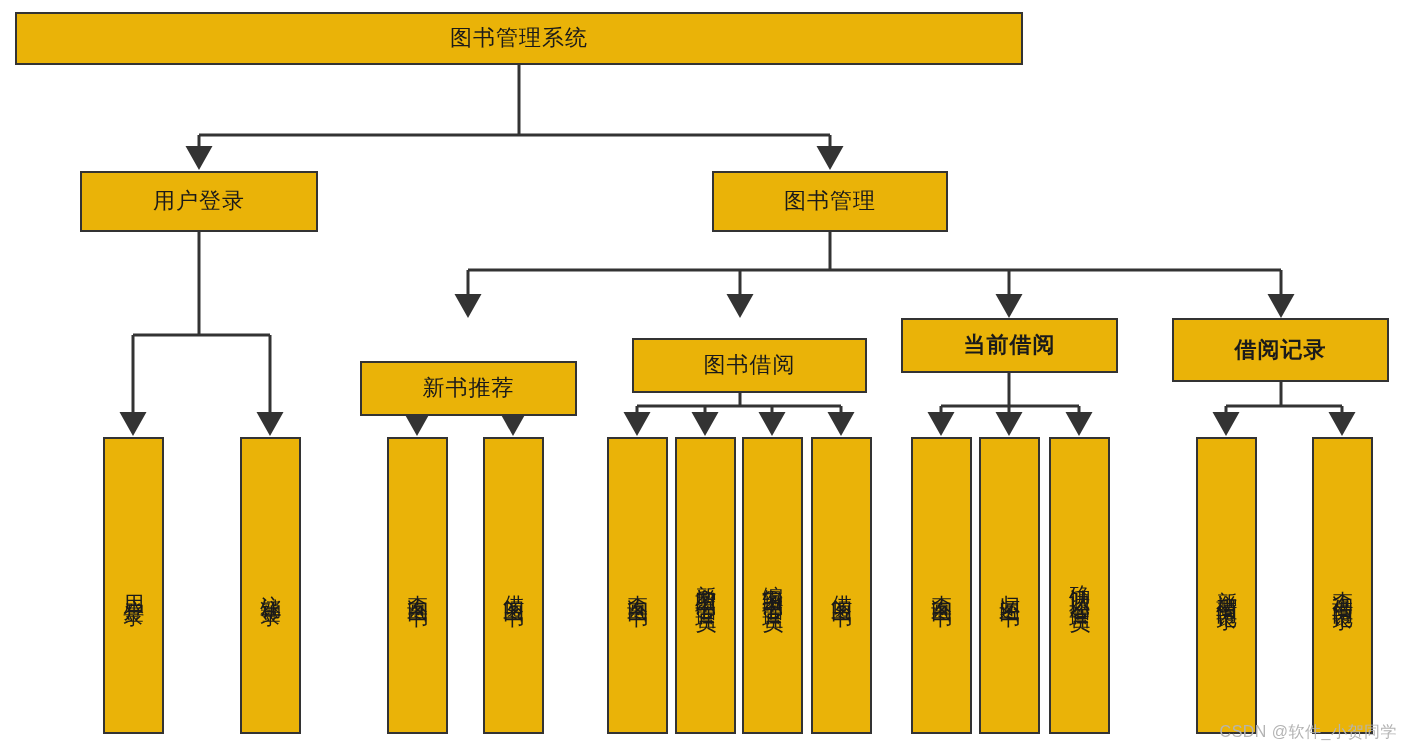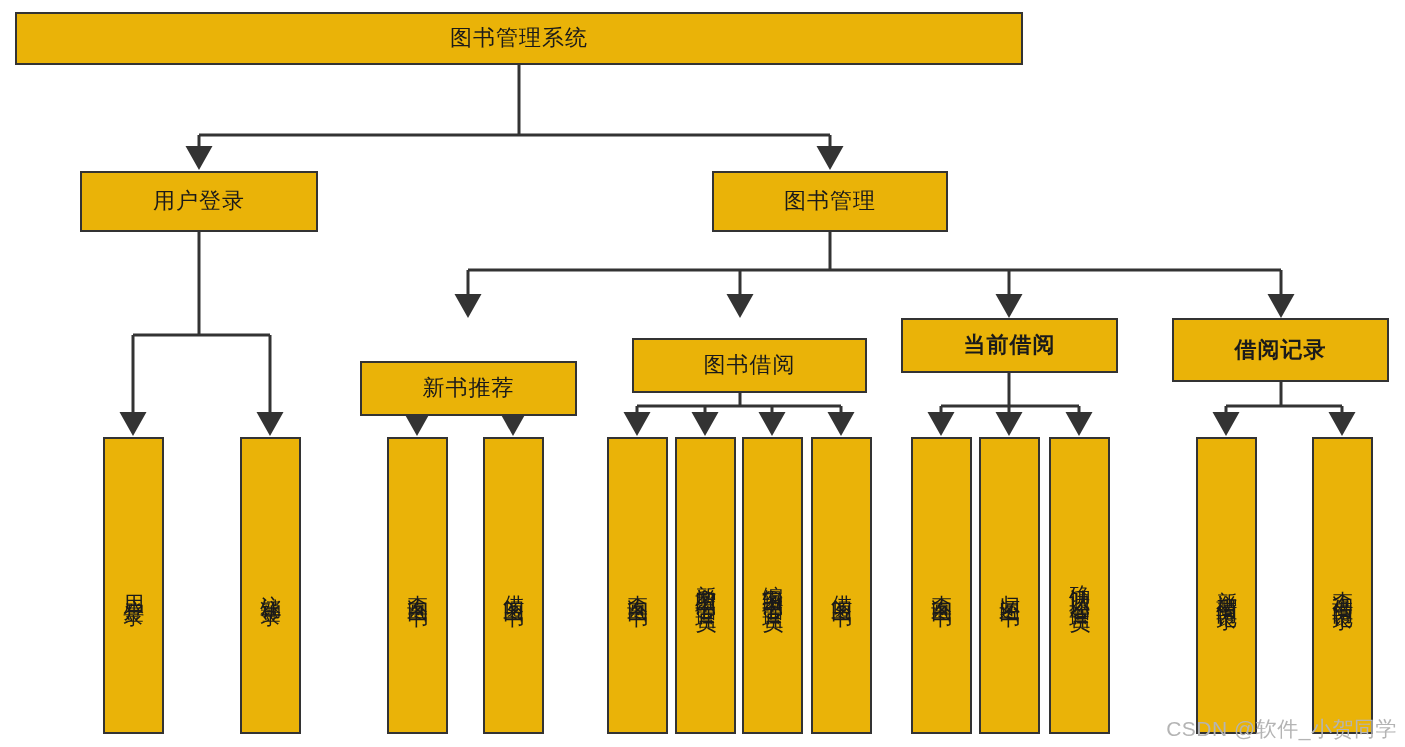--- a/index.html
+++ b/index.html
@@ -51,21 +51,21 @@
   }
   .node.vertical .vtext {
     writing-mode: vertical-rl;
     text-orientation: upright;
     display: block;
   }
   #watermark {
     position: absolute;
     right: 8px;
     bottom: 4px;
-    font-size: 21px;
+    font-size: 16px;
     color: #b4b4b4;
     letter-spacing: 0.5px;
     white-space: nowrap;
     pointer-events: none;
   }
 </style>
 </head>
 <body>
 
 <div id="canvas">

